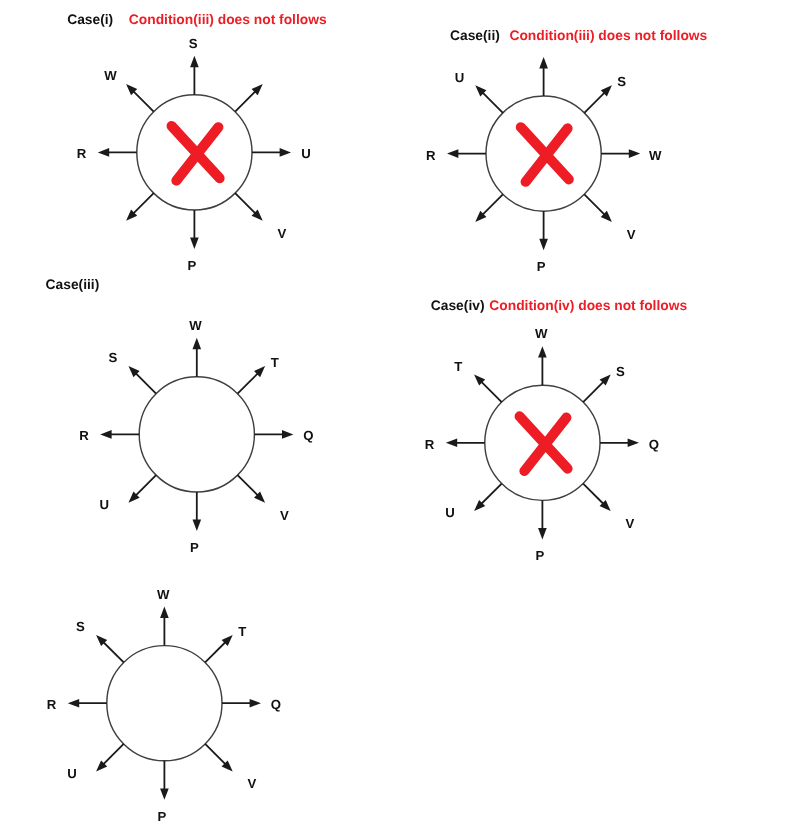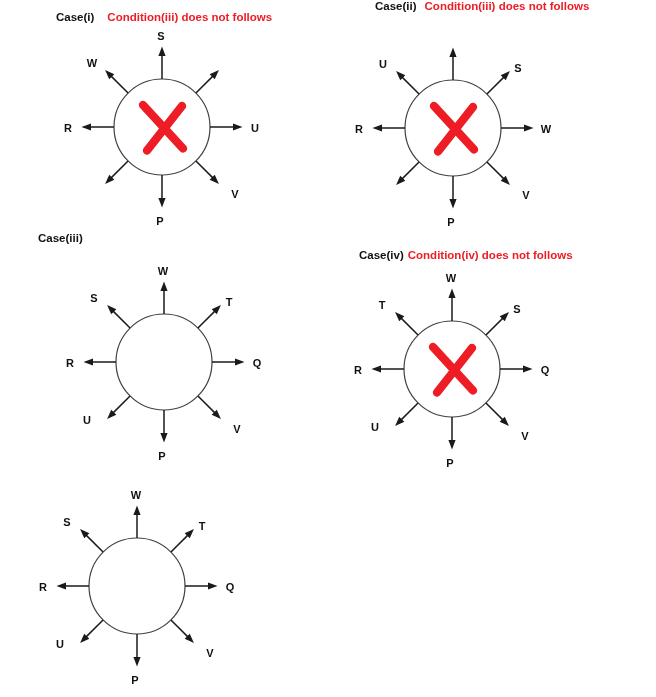--- a/index.html
+++ b/index.html
@@ -16,21 +16,21 @@
     white-space: nowrap;
     font: bold 11.5px "Liberation Sans", sans-serif;
     color: #111111;
   }
   .condition {
     color: #ee1c24;
     font: bold 11.5px "Liberation Sans", sans-serif;
   }
   .t0 { left: 56px;  top: 11px;  }
   .t0 .condition { margin-left: 13px; }
-  .t1 { left: 375px; top: 0;   }
+  .t1 { left: 375px; top: 24px;   }
   .t1 .condition { margin-left: 8px; }
   .t2 { left: 38px;  top: 232px; }
   .t3 { left: 359px; top: 249px; }
   .t3 .condition { margin-left: 4px; }
   .fig { position: absolute; }
   .f0 { left: 52px;  top: 17px;  }
   .f1 { left: 343px; top: 18px;  }
   .f2 { left: 54px;  top: 252px; }
   .f3 { left: 342px; top: 259px; }
   .f4 { left: 27px;  top: 476px; }

